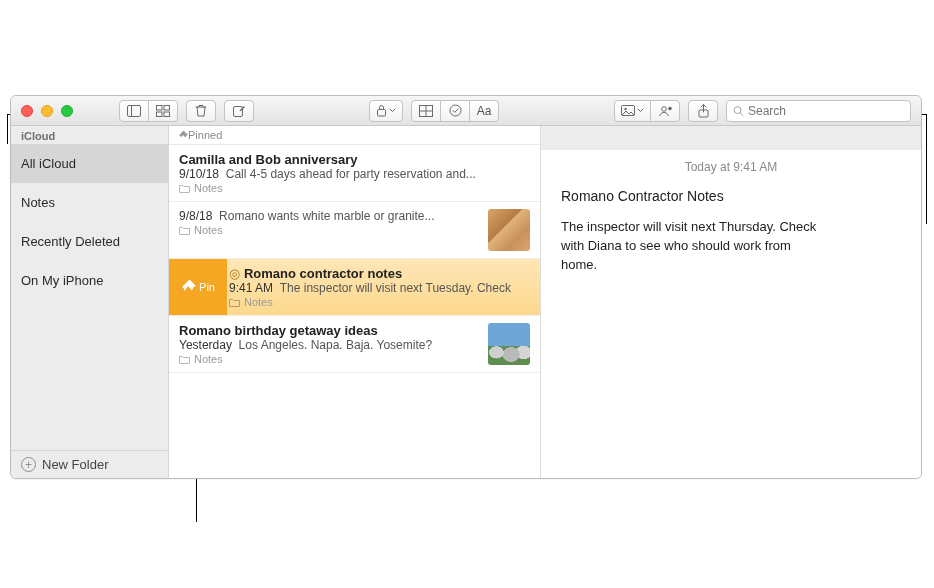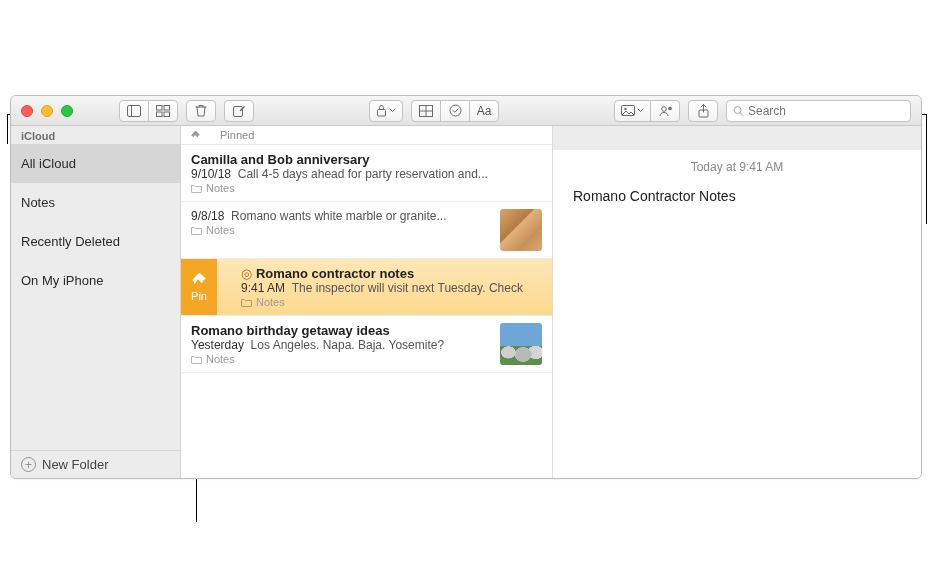--- a/index.html
+++ b/index.html
@@ -44,47 +44,47 @@
   .search {
     height: 22px; width: 185px;
     background: #fff; border: 1px solid #c3c3c3; border-radius: 4px;
     display: flex; align-items: center; padding: 0 6px; gap: 4px;
     color: #9a9a9a; font-size: 12px;
   }
   .search input { border: none; outline: none; font-size: 12px; width: 100%; background: transparent; color: #333; }
   svg { display: block; }
 
   .body { display: flex; height: calc(100% - 30px); }
-  .sidebar { width: 170px; background: #ececec; border-right: 1px solid #d5d5d5; display: flex; flex-direction: column; }
+  .sidebar { width: 158px; background: #ececec; border-right: 1px solid #d5d5d5; display: flex; flex-direction: column; }
   .side-header { font-size: 11px; color: #6f6f6f; padding: 4px 10px 2px; font-weight: 600; }
   .side-item { font-size: 13px; color: #2a2a2a; padding: 12px 10px; }
   .side-item.selected { background: #d6d6d6; }
   .side-spacer { flex: 1; }
   .new-folder { display: flex; align-items: center; gap: 6px; padding: 6px 10px; font-size: 13px; color: #444; border-top: 1px solid #d5d5d5; }
 
   .notelist { width: 372px; background: #ffffff; border-right: 1px solid #dcdcdc; overflow: hidden; }
-  .list-section { font-size: 11px; color: #8a8a8a; padding: 3px 10px; display: flex; align-items: center; gap: 20px; border-bottom: 1px solid #e8e8e8; }
+  .list-section { font-size: 11px; color: #8a8a8a; padding: 3px 10px; display: flex; align-items: center; gap: 0; border-bottom: 1px solid #e8e8e8; }
   .note-row { display: flex; border-bottom: 1px solid #ededed; padding: 7px 10px; gap: 10px; position: relative; }
   .note-row .text { flex: 1; overflow: hidden; }
   .note-title { font-size: 13px; font-weight: 700; color: #222; white-space: nowrap; overflow: hidden; text-overflow: ellipsis; }
   .note-sub { font-size: 12px; color: #555; white-space: nowrap; overflow: hidden; text-overflow: ellipsis; }
   .note-sub .date { color: #333; }
   .note-folder { font-size: 11px; color: #9a9a9a; display: flex; align-items: center; gap: 4px; margin-top: 1px; }
   .thumb { width: 42px; height: 42px; border-radius: 3px; flex: 0 0 42px; }
   .thumb.wood { background: linear-gradient(135deg,#d9a56b,#b47c42 40%,#e3b27c 42%,#c8915a 70%,#dca773); }
   .thumb.rocks { background:
     radial-gradient(12px 10px at 20% 70%, #cfcfcf 60%, transparent 62%),
     radial-gradient(14px 12px at 55% 75%, #b9b9b9 60%, transparent 62%),
     radial-gradient(13px 11px at 85% 70%, #d4d4d4 60%, transparent 62%),
     linear-gradient(#6fa6d8 0%, #6fa6d8 55%, #5e8d50 56%, #5e8d50 100%); }
   .note-row.selected { background: linear-gradient(#ffe6b6,#fdd98e); }
   .note-row.selected .swipe { display: flex; }
   .swipe {
-    display: flex; position: absolute; left: 0; top: 0; bottom: 0; width: 36px;
-    background: #f5a623; color: #fff; flex-direction: column;
+    display: flex; position: absolute; left: 0; top: 0; bottom: 0; width: 58px;
+    background: #f5a623; color: #fff; 
     align-items: center; justify-content: center; font-size: 11px; gap: 2px;
   }
   .note-row.selected .text { margin-left: 50px; }
   .note-row.selected .note-title::before { content: "◎ "; color: #a77518; font-weight: 400; }
 
   .detail { flex: 1; background: #fff; padding: 10px 20px; display: flex; flex-direction: column; gap: 14px; margin-top: 24px; }
   .detail-date { font-size: 12px; color: #8a8a8a; text-align: center; }
   .detail-title { font-size: 14px; color: #222; }
   .detail-body { font-size: 13px; color: #222; line-height: 1.45; max-width: 260px; }
 
@@ -294,17 +294,18 @@
               <span>Notes</span>
             </div>
           </div>
           <div class="thumb rocks"></div>
         </div>
       </div>
 
       <div class="detail">
         <div class="detail-date">Today at 9:41 AM</div>
         <div class="detail-title">Romano Contractor Notes</div>
+        <div class="detail-body">The inspector will visit next Thursday. Check with Diana to see who should work from home.</div>
       </div>
 
     </div>
   </div>
 </div>
 
 </body></html>

